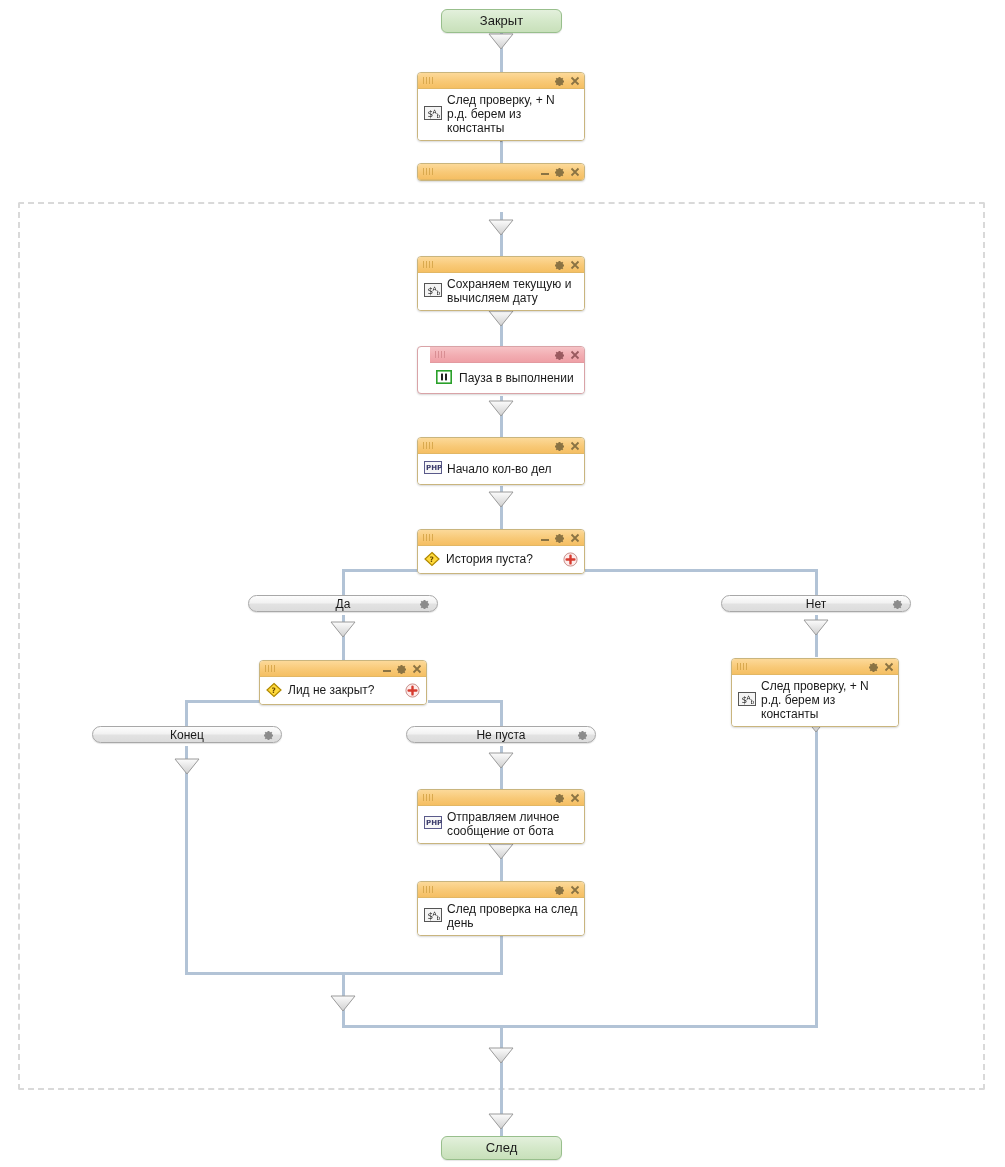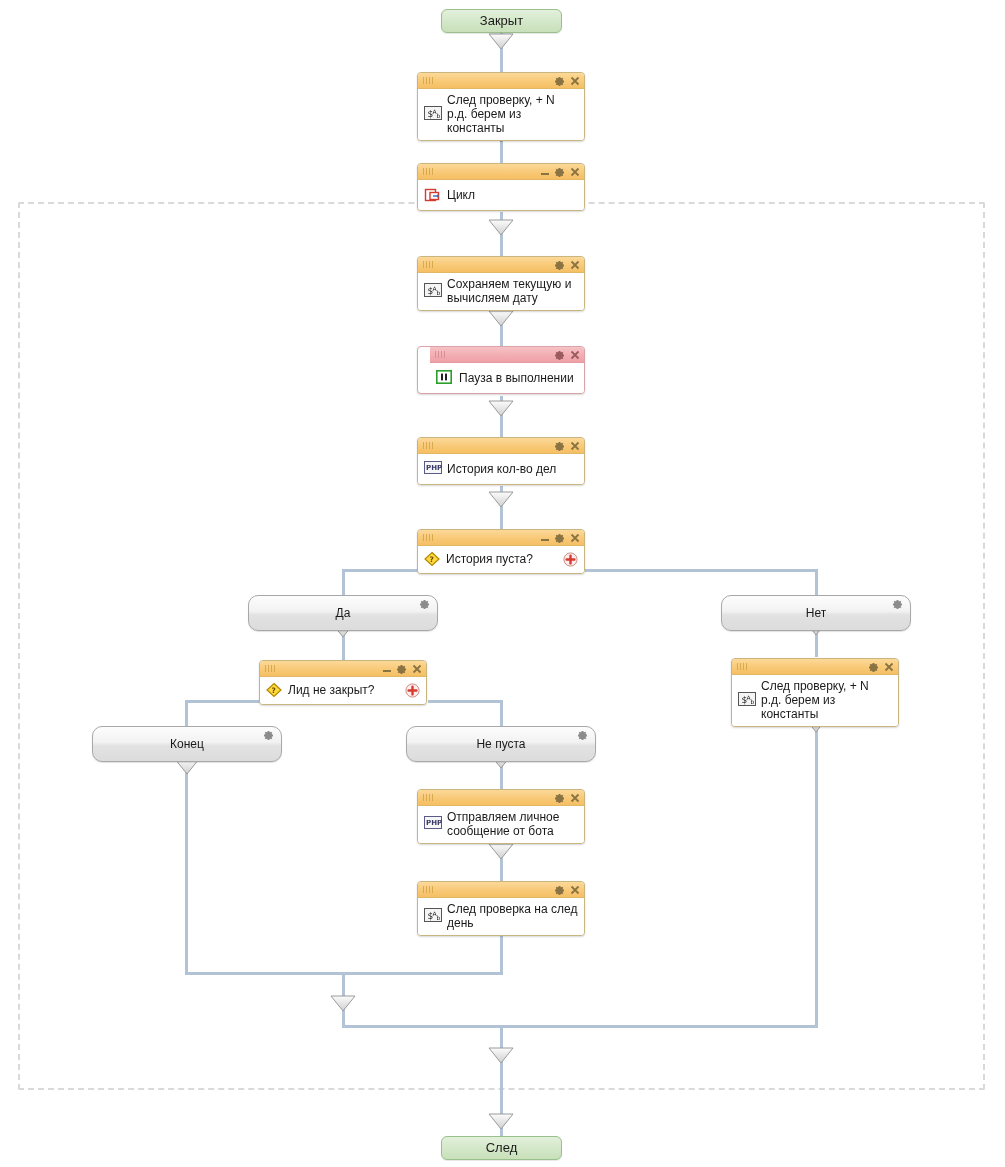--- a/index.html
+++ b/index.html
@@ -148,21 +148,21 @@
     margin-left: 6px;
     line-height: 0;
   }
 
   
   .node.condition .node-body { padding: 5px 6px 6px 5px; min-height: 26px; }
 
   
   .branch {
     position: absolute;
-    height: 36px;
+    height: 17px;
     border: 1px solid #a8a8a8;
     border-radius: 10px;
     background: linear-gradient(to bottom, #fdfdfd 0%, #f2f2f2 45%, #e2e2e2 55%, #dcdcdc 100%);
     box-shadow: 0 1px 1px rgba(0,0,0,0.12);
     display: flex;
     align-items: center;
     justify-content: center;
   }
   .branch .blabel {
     font-size: 12px;
@@ -363,31 +363,20 @@
               <path fill="#8a7343" d="M10 4.6l-1-.2a3.6 3.6 0 00-.3-.8l.6-.8-1.1-1.1-.8.6a3.6 3.6 0 00-.8-.3l-.2-1H4.6l-.2 1c-.3.1-.5.2-.8.3l-.8-.6-1.1 1.1.6.8c-.1.3-.2.5-.3.8l-1 .2v1.8l1 .2c.1.3.2.5.3.8l-.6.8 1.1 1.1.8-.6c.3.1.5.2.8.3l.2 1h1.8l.2-1c.3-.1.5-.2.8-.3l.8.6 1.1-1.1-.6-.8c.1-.3.2-.5.3-.8l1-.2V4.6z"></path>
             </svg>
         </span>
         <span class="ic">
           <svg width="10" height="10" viewBox="0 0 10 10">
               <path stroke="#8a7343" stroke-width="1.8" d="M1.5 1.5l7 7M8.5 1.5l-7 7"></path>
             </svg>
         </span>
       </span>
     </div>
-    <div class="node-body">
-      <span class="body-icon">
-        <svg width="18" height="16" viewBox="0 0 18 16">
-            <rect x="1.5" y="2.5" width="10" height="11" fill="#ffffff" stroke="#d33b2f" stroke-width="1.4"></rect>
-            <rect x="6" y="5.5" width="8.5" height="7" fill="#ffffff" stroke="#d33b2f" stroke-width="1.4"></rect>
-            <path stroke="#3b6fbf" stroke-width="1.4" fill="none" d="M9 9h4.5"></path>
-            <path fill="#3b6fbf" d="M13 7.2l2.4 1.8L13 10.8z"></path>
-          </svg>
-      </span>
-      <span class="label">Цикл</span>
-    </div>
   </div>
 
   <div class="node" style="left:417px; top:256px; width:168px;">
     <div class="node-header">
       <span class="grip">
           <i></i>
           <i></i>
           <i></i>
           <i></i>
         </span>
@@ -474,21 +463,21 @@
         </span>
       </span>
     </div>
     <div class="node-body">
       <span class="body-icon">
         <svg width="18" height="13" viewBox="0 0 18 13">
             <rect x="0.5" y="0.5" width="17" height="12" fill="#f7f7f7" stroke="#5a5a8a" stroke-width="1"></rect>
             <text x="2" y="9.3" font-family="DejaVu Sans, sans-serif" font-size="7" font-weight="bold" fill="#3a3a6a">PHP</text>
           </svg>
       </span>
-      <span class="label">История кол-во дел</span>
+      <span class="label">Начало кол-во дел</span>
     </div>
   </div>
 
   <div class="node condition" style="left:417px; top:529px; width:168px;">
     <div class="node-header">
       <span class="grip">
           <i></i>
           <i></i>
           <i></i>
           <i></i>

